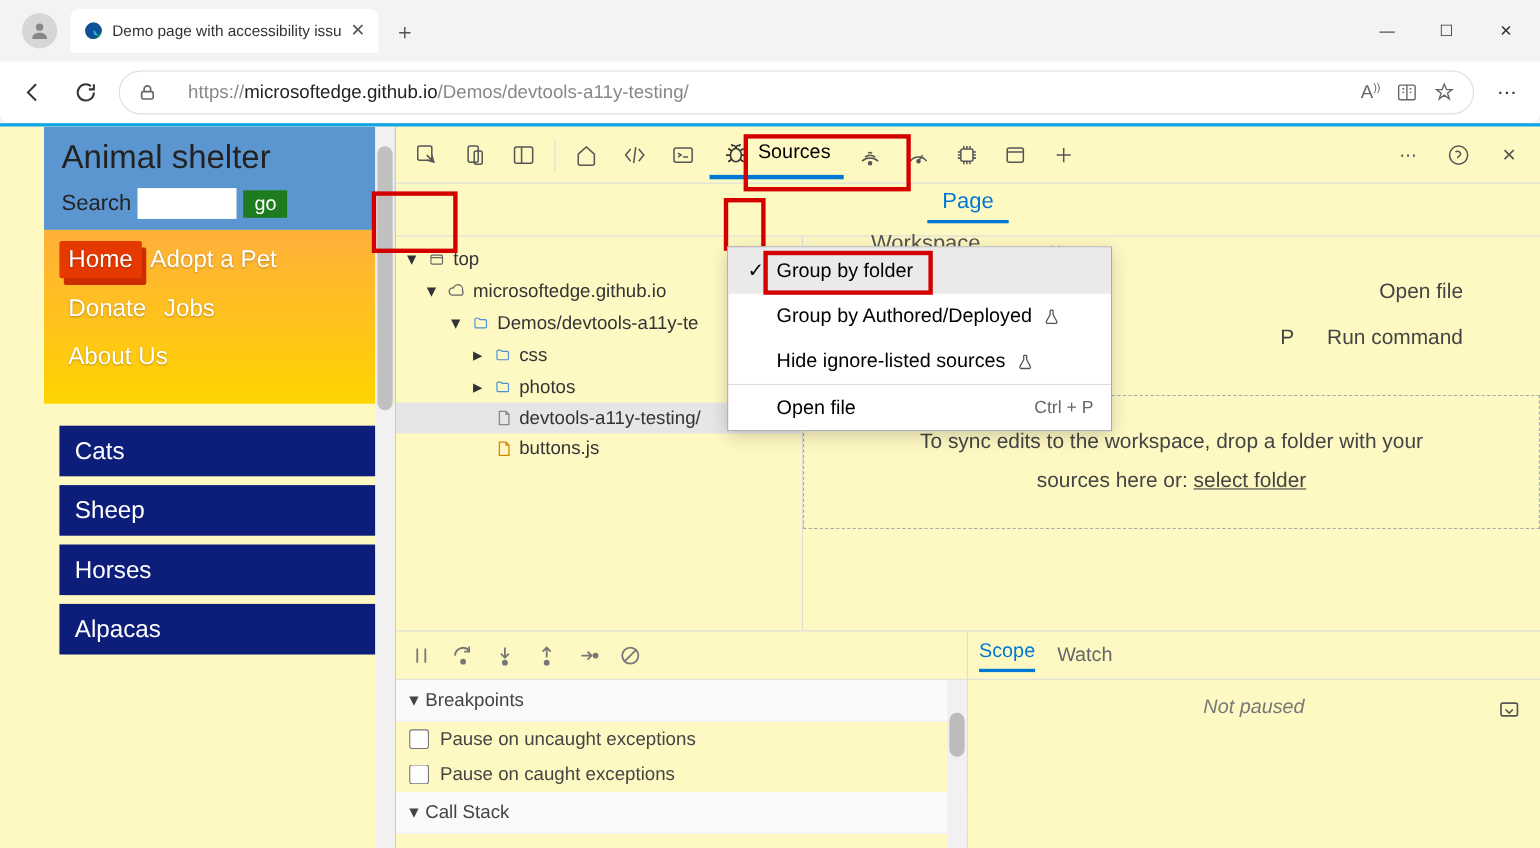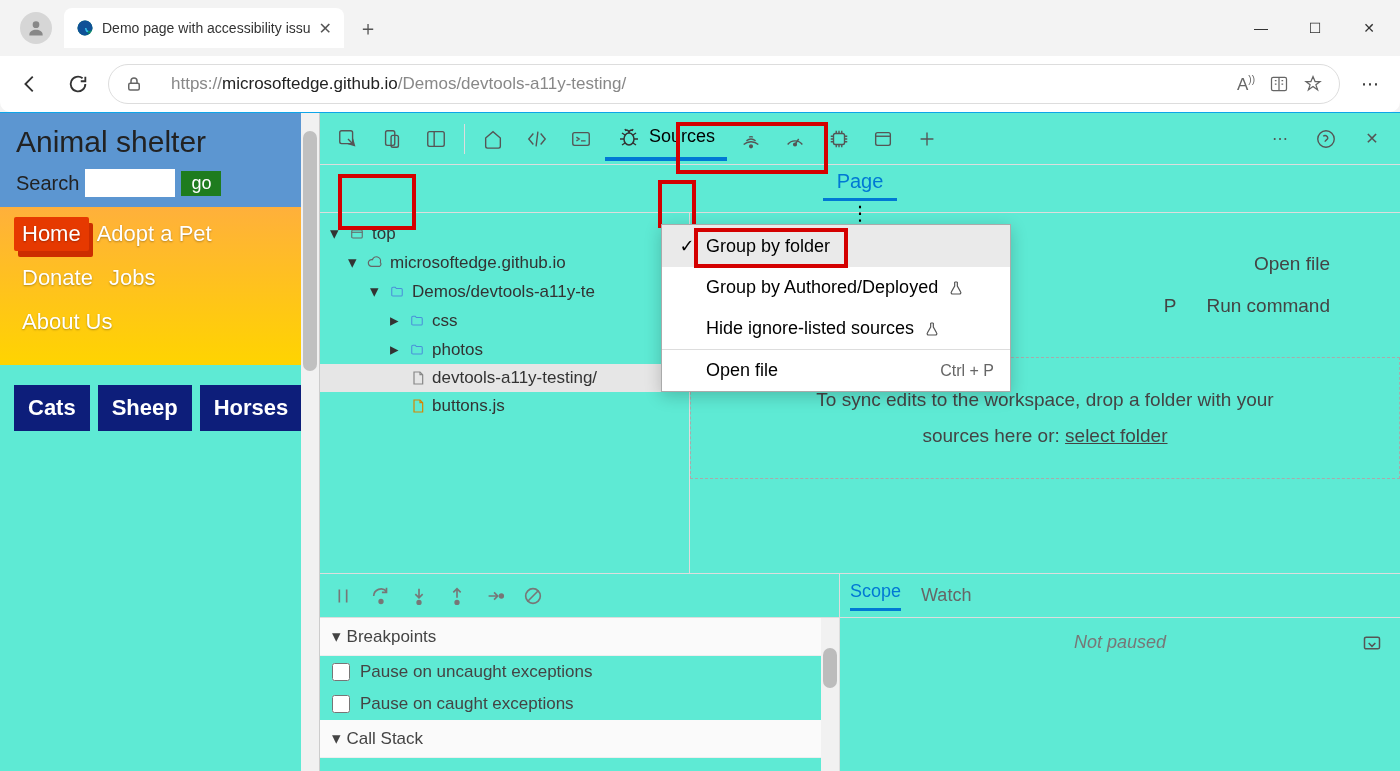--- a/index.html
+++ b/index.html
@@ -19,33 +19,33 @@
 .winbtn { width: 46px; height: 32px; display: flex; align-items: center; justify-content: center; font-size: 14px; color: #333; }
 
 
 .toolbar { height: 56px; background: #fff; display: flex; align-items: center; padding: 0 12px; gap: 12px; border-bottom-left-radius: 10px; border-bottom-right-radius: 10px; }
 .navbtn { width: 36px; height: 36px; display: flex; align-items: center; justify-content: center; font-size: 18px; color: #333; }
 .addressbar { flex: 1; height: 40px; border: 1px solid #ddd; border-radius: 20px; display: flex; align-items: center; padding: 0 16px; gap: 28px; color: #555; font-size: 17px; background: #fff; }
 .addressbar .url-dark { color: #222; }
 .addressbar .url-light { color: #888; }
 
 
-.main { flex: 1; display: flex; background: #5eead4; border-top: 1px solid #0ea5e9; overflow: hidden; }
+.main { flex: 1; display: flex; background: #fef9c3; border-top: 3px solid #0ea5e9; overflow: hidden; padding-left: 40px; }
 .page-pane { width: 320px; border-right: 1px solid #ccc; position: relative; overflow: hidden; }
 .page-header { background: #5c96d1; padding: 12px 16px 10px; }
 .page-header h1 { font-weight: 400; font-size: 30px; color: #222; }
 .searchrow { display: flex; align-items: center; gap: 6px; margin-top: 10px; }
 .searchrow label { font-size: 20px; color: #222; }
 .searchrow input { width: 90px; height: 28px; border: none; background: #fff; }
 .searchrow .go { background: #1e7c1e; color: #fff; font-size: 18px; padding: 2px 10px; }
 .navlinks { background: linear-gradient(180deg, #ffb03b, #ffd400); padding: 10px 14px 16px; }
 .navlinks .row { display: flex; gap: 0; margin-bottom: 10px; }
 .navlinks a { color: #fff; font-size: 22px; text-decoration: none; text-shadow: 0 1px 2px rgba(0,0,0,0.3); padding: 4px 8px; }
 .navlinks .home { background: #e63900; border-radius: 2px; box-shadow: 4px 6px 0 #cc2d00; }
-.catlist { padding: 20px 14px; display: flex; gap: 8px; font-weight: bold; }
+.catlist { padding: 20px 14px; display: flex; flex-direction: column; gap: 8px; }
 .catlist .item { background: #0d1e7a; color: #fff; font-size: 22px; padding: 10px 14px; }
 .page-scrollbar { position: absolute; right: 0; top: 0; width: 18px; height: 100%; background: #f1f1f1; }
 .page-thumb { position: absolute; right: 2px; top: 18px; width: 14px; height: 240px; background: #c0c0c0; border-radius: 8px; }
 
 
 .devtools { flex: 1; display: flex; flex-direction: column; }
 .dt-tabs { height: 52px; border-bottom: 1px solid #ddd; display: flex; align-items: center; padding: 0 8px; gap: 4px; text-align: center; }
 .dt-icon { width: 40px; height: 40px; display: flex; align-items: center; justify-content: center; color: #555; }
 .dt-icon svg { width: 22px; height: 22px; stroke: #555; fill: none; stroke-width: 1.5; }
 .sources-tab { display: flex; align-items: center; gap: 8px; padding: 0 12px; height: 44px; border-bottom: 4px solid #0078d4; font-size: 18px; }
@@ -283,20 +283,24 @@
               </svg>
             </div>
           <div class="dt-icon">✕</div>
         </div>
       </div>
 
       <div class="dt-subheader">
         <div class="page-tab">
             <span>Page</span>
           </div>
+        <div class="ws-tab">
+            <span>Workspace</span>
+            <span>⌄</span>
+          </div>
         <div style="flex:1"></div>
         <div class="kebab-btn">⋮</div>
         <div class="divider-v"></div>
         <div class="collapse-icon">
             <svg width="22" height="22" viewBox="0 0 24 24" fill="none" stroke="#333" stroke-width="1.8">
               <rect x="3" y="5" width="18" height="14" rx="2"></rect>
               <path d="M9 5v14"></path>
               <path d="M16 12l-3-3M16 12l-3 3M16 12h-5" fill="#333"></path>
             </svg>
           </div>

